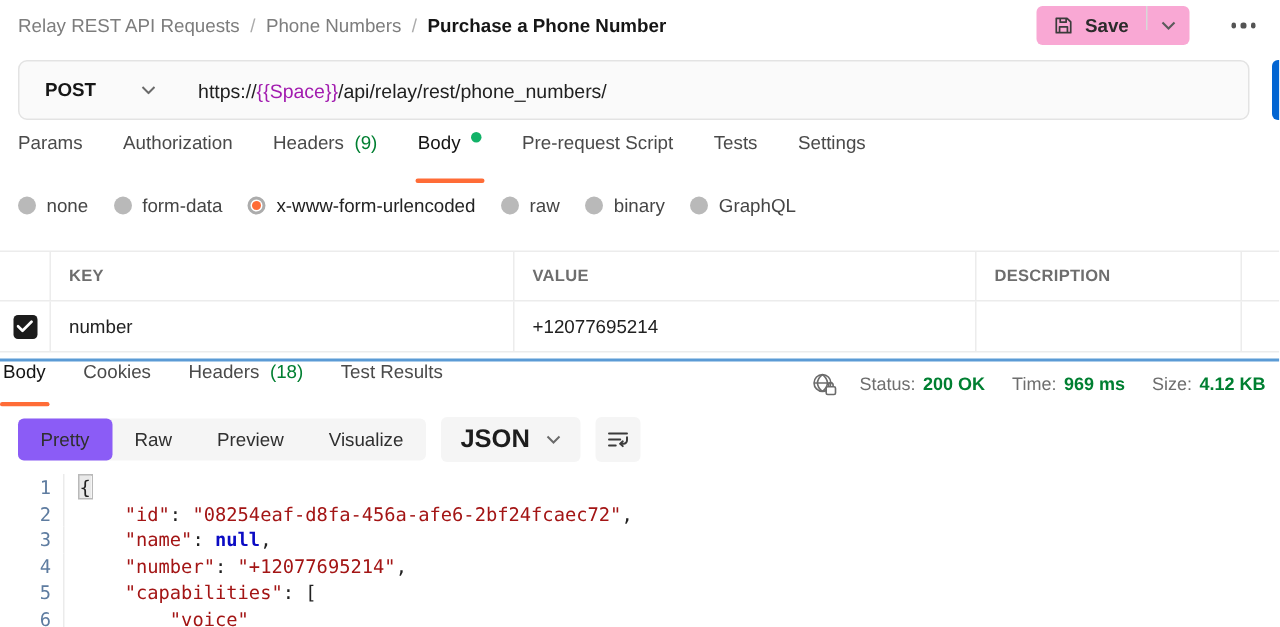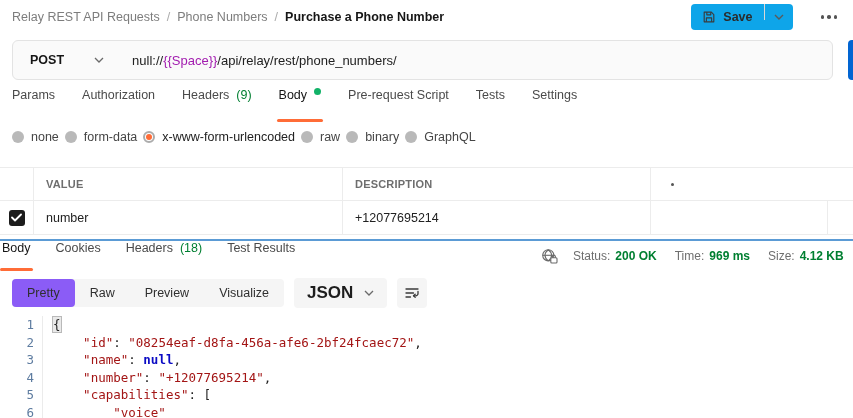--- a/index.html
+++ b/index.html
@@ -5,21 +5,21 @@
   html,body{margin:0;padding:0;background:#fff}
   body{width:853px;height:418px;overflow:hidden;font-family:"Liberation Sans",sans-serif;color:#212121;-webkit-font-smoothing:antialiased}
   .app{position:relative;width:853px;height:418px;overflow:hidden;background:#fff}
 
   
   .topbar{display:flex;align-items:center;height:34px;padding:0 12px}
   .breadcrumb{display:flex;align-items:center;gap:7px;font-size:12.5px;flex:1;min-width:0;white-space:nowrap}
   .crumb{color:#7d7d7d}
   .crumb.active{color:#161616;font-weight:700}
   .crumb-sep{color:#ababab}
-  .save-group{display:flex;background:#0ea5e9;border-radius:4px;height:26px}
+  .save-group{display:flex;background:#f9a8d4;border-radius:4px;height:26px}
   .save-btn{display:flex;align-items:center;gap:7px;padding:0 11px;height:100%;font-size:12.5px;font-weight:600;color:#2b2b2b;cursor:pointer}
   .save-split{width:1px;height:16px;background:#d8d8d8}
   .save-caret{display:flex;align-items:center;padding:0 9px;height:100%;cursor:pointer}
   .more-btn{display:flex;gap:3px;margin-left:26px;margin-right:2px;align-items:center;cursor:pointer;padding:6px 2px}
   .more-dot{width:3.5px;height:3.5px;border-radius:50%;background:#545454}
 
   
   .url-row{position:relative;display:flex;align-items:flex-end;padding:6px 12px 8px}
   .url-box{display:flex;align-items:center;flex:1;height:40px;background:#fafafa;border:1px solid #e3e3e3;border-radius:6px;box-sizing:border-box;margin-right:8px;overflow:hidden}
   .method{display:flex;align-items:center;gap:30px;padding:0 12px 0 17px;font-weight:700;font-size:12.5px;color:#161616;cursor:pointer}
@@ -29,21 +29,21 @@
 
   
   .req-tabs{display:flex;align-items:stretch;gap:27px;padding:0 12px;height:34px}
   .rtab{position:relative;display:flex;align-items:flex-start;gap:7px;font-size:12.5px;color:#4a4a4a;cursor:pointer;white-space:nowrap}
   .rtab.active{color:#141414;font-weight:500}
   .rtab .count{color:#007f31}
   .rtab .dot{width:7px;height:7px;border-radius:50%;background:#12b268}
   .tab-underline{position:absolute;left:-2px;right:-2px;bottom:0;height:3px;background:#ff6c37;border-radius:2px}
 
   
-  .body-types{display:flex;gap:6px;padding:8px 12px 11px}
+  .body-types{display:flex;gap:17px;padding:8px 12px 11px}
   .btype{display:flex;align-items:center;gap:7px;font-size:12.5px;color:#454545;cursor:pointer}
   .btype.sel{color:#222}
   .radio{width:12px;height:12px;border-radius:50%;background:#b9b9b9;flex-shrink:0}
   .radio.sel{width:8px;height:8px;background:#fff;border:2px solid #acacac;display:flex;align-items:center;justify-content:center}
   .radio-dot{width:6px;height:6px;border-radius:50%;background:#ff6c37}
 
   
   .ptable{margin-top:12px;border-top:1px solid #ececec;font-size:12.5px}
   .trow{display:grid;grid-template-columns:34px 309px 308px 177px 1fr;border-bottom:1px solid #ececec}
   .tcell{border-right:1px solid #ececec;padding:0 12px;display:flex;align-items:center;height:32px;box-sizing:border-box;overflow:hidden}
@@ -128,21 +128,21 @@
   <div class="url-row">
     <div class="url-box">
       <div class="method">
         <span>POST</span>
         <span style="display:flex">
           <svg width="10" height="6" viewBox="0 0 10 6" fill="none" stroke="#6a6a6a" stroke-width="1.3">
               <path d="M1 1l4 4 4-4"></path>
             </svg>
         </span>
       </div>
-      <div class="url-text"><span>null://</span><span class="url-var">{{Space}}</span><span>/api/relay/rest/phone_numbers/</span></div>
+      <div class="url-text"><span>https://</span><span class="url-var">{{Space}}</span><span>/api/relay/rest/phone_numbers/</span></div>
     </div>
     <div class="send-partial"></div>
   </div>
 
   <div class="req-tabs" id="req-tabs">
       <div class="rtab">
         <span>Params</span>
       </div>
       <div class="rtab">
         <span>Authorization</span>
@@ -192,20 +192,21 @@
       </div>
       <div class="btype">
         <span class="radio"></span>
         <span>GraphQL</span>
       </div>
     </div>
 
   <div class="ptable" id="ptable">
       <div class="trow th">
         <div class="tcell cb"></div>
+        <div class="tcell">KEY</div>
         <div class="tcell">VALUE</div>
         <div class="tcell">DESCRIPTION</div>
         <div class="tcell">
           <span class="partial-dot"></span>
         </div>
       </div>
       <div class="trow tdata">
         <div class="tcell cb">
           <span class="cbx">
             <svg width="11" height="9" viewBox="0 0 11 9" fill="none" stroke="#fff" stroke-width="1.8" stroke-linecap="round" stroke-linejoin="round">

